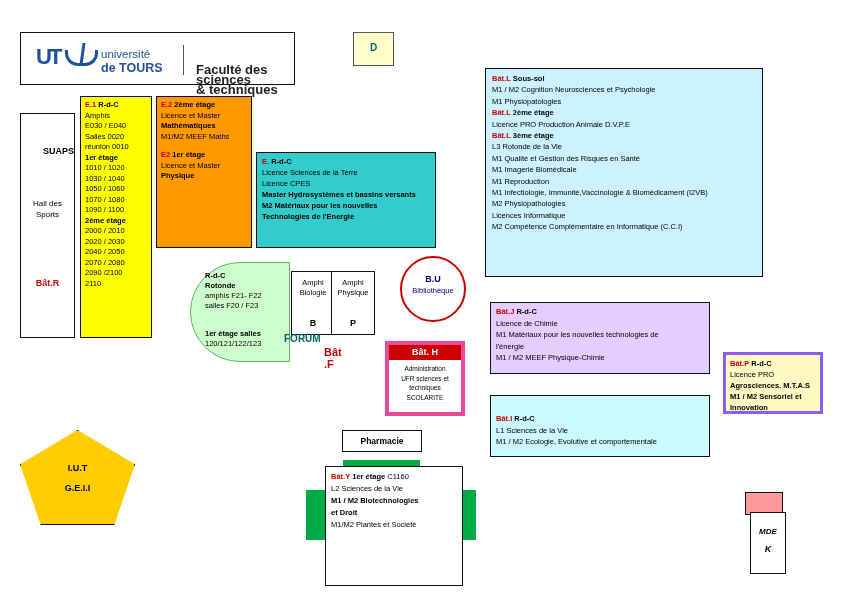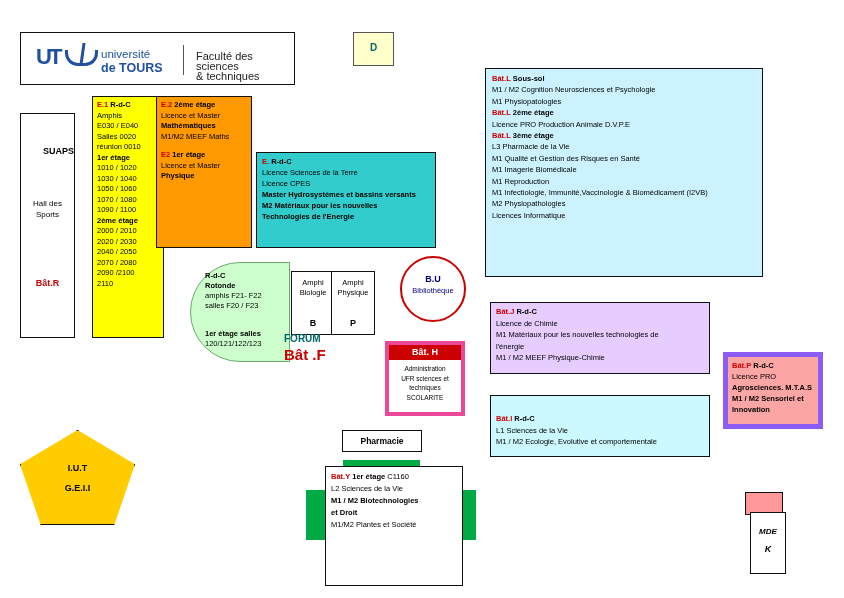--- a/index.html
+++ b/index.html
@@ -34,22 +34,22 @@
   }
   #logo .tours {
     position:absolute; left:80px; top:28px;
     font-size:12.5px; color:#2050a0; font-weight:bold;
   }
   #logo .sep {
     position:absolute; left:162px; top:12px; width:1px; height:30px;
     background:#555;
   }
   #logo .fac {
-    position:absolute; left:175px; top:18px;
-    font-size:11px; font-weight:normal; color:#222; line-height:10px;
+    position:absolute; left:175px; top:32px;
+    font-size:13px; font-weight:bold; color:#222; line-height:10px;
   }
 
   
   #box-d {
     left:353px; top:32px; width:41px; height:34px;
     border:1px solid #555; background:#ffffcc;
   }
   #box-d .lbl {
     position:absolute; left:0; top:9px; width:100%;
     text-align:center; font-weight:bold; font-size:10px; color:#006666;
@@ -59,21 +59,21 @@
   #suaps {
     left:20px; top:113px; width:55px; height:225px;
     border:1px solid #111; background:#fff;
   }
   #suaps .t1 { position:absolute; top:32px; left:0; width:100%; text-align:right; font-weight:bold; font-size:9px; }
   #suaps .t2 { position:absolute; top:84px; left:0; width:100%; text-align:center; font-size:8px; line-height:11px; }
   #suaps .t3 { position:absolute; top:164px; left:0; width:100%; text-align:center; font-weight:bold; font-size:9px; color:#cc0000; }
 
   
   #e1 {
-    left:92px; top:96px; width:72px; height:242px;
+    left:80px; top:96px; width:72px; height:242px;
     border:1px solid #111; background:#ffff00;
   }
   #e1 .inner { padding:3px 4px; line-height:10.5px; }
   #e1 .hd { font-weight:bold; }
   #e1 .hd .tag { color:#cc0000; }
 
   
   #e2 {
     left:156px; top:96px; width:96px; height:152px;
     border:1px solid #111; background:#ff9900;
@@ -117,21 +117,21 @@
     text-align:center;
   }
   #amphi-bio { left:291px; top:271px; }
   #amphi-phy { left:331px; top:271px; }
   .amphi .l1 { margin-top:6px; line-height:10px; }
   .amphi .l2 { margin-top:20px; font-weight:bold; font-size:9px; }
 
   
   #forum { left:284px; top:333px; width:66px; height:30px; }
   #forum .f1 { font-weight:bold; font-size:10px; color:#006666; }
-  #forum .f2 { font-weight:bold; font-size:15px; color:#cc0000; margin-top:2px; }
+  #forum .f2 { font-weight:bold; font-size:11px; color:#cc0000; margin-top:2px;margin-left:40px; }
 
   
   #bu {
     left:400px; top:256px; width:66px; height:66px;
     border:2px solid #cc0000; border-radius:50%;
     background:#fff; text-align:center;
   }
   #bu .b1 { margin-top:16px; font-weight:bold; font-size:9px; color:#000080; }
   #bu .b2 { margin-top:2px; font-size:7.5px; color:#000080; }
 
@@ -150,22 +150,22 @@
   #batj {
     left:490px; top:302px; width:220px; height:72px;
     border:1px solid #111; background:#e6ccff;
   }
   #batj .inner { padding:3px 5px; line-height:11.5px; }
   #batj .tag { color:#cc0000; font-weight:bold; }
   #batj .b { font-weight:bold; }
 
   
   #batp {
-    left:723px; top:352px; width:100px; height:77px;
-    border:5px solid #8b5cf6; background:#fca5a5;
+    left:723px; top:352px; width:100px; height:62px;
+    border:3px solid #8b5cf6; background:#fef9c3;
   }
   #batp .inner { padding:3px 4px; line-height:11px; }
   #batp .tag { color:#cc0000; font-weight:bold; }
   #batp .b { font-weight:bold; }
 
   
   #bati {
     left:490px; top:395px; width:220px; height:62px;
     border:1px solid #111; background:#ccf9ff;
   }
@@ -306,27 +306,28 @@
     <div>M1 Physiopatologies</div>
     <div>
       <span class="tag">Bât.L</span>
       <span class="b">2ème étage</span>
     </div>
     <div>Licence PRO Production Animale D.V.P.E</div>
     <div>
       <span class="tag">Bât.L</span>
       <span class="b">3ème étage</span>
     </div>
-    <div>L3 Pharmacie de la Vie</div>
+    <div>L3 Rotonde de la Vie</div>
     <div>M1 Qualité et Gestion des Risques en Santé</div>
     <div>M1 Imagerie Biomédicale</div>
     <div>M1 Reproduction</div>
     <div>M1 Infectiologie, Immunité,Vaccinologie &amp; Biomédicament (I2VB)</div>
     <div>M2 Physiopathologies</div>
     <div>Licences Informatique</div>
+    <div>M2 Compétence Complémentaire en Informatique  (C.C.I)</div>
   </div>
 </div>
 
 <div class="abs" id="rotonde">
   <div class="inner">
     <div class="b">R-d-C</div>
     <div class="b">Rotonde</div>
     <div>amphis F21- F22</div>
     <div>salles F20  / F23</div>
     <div class="sub">1er étage salles</div>

